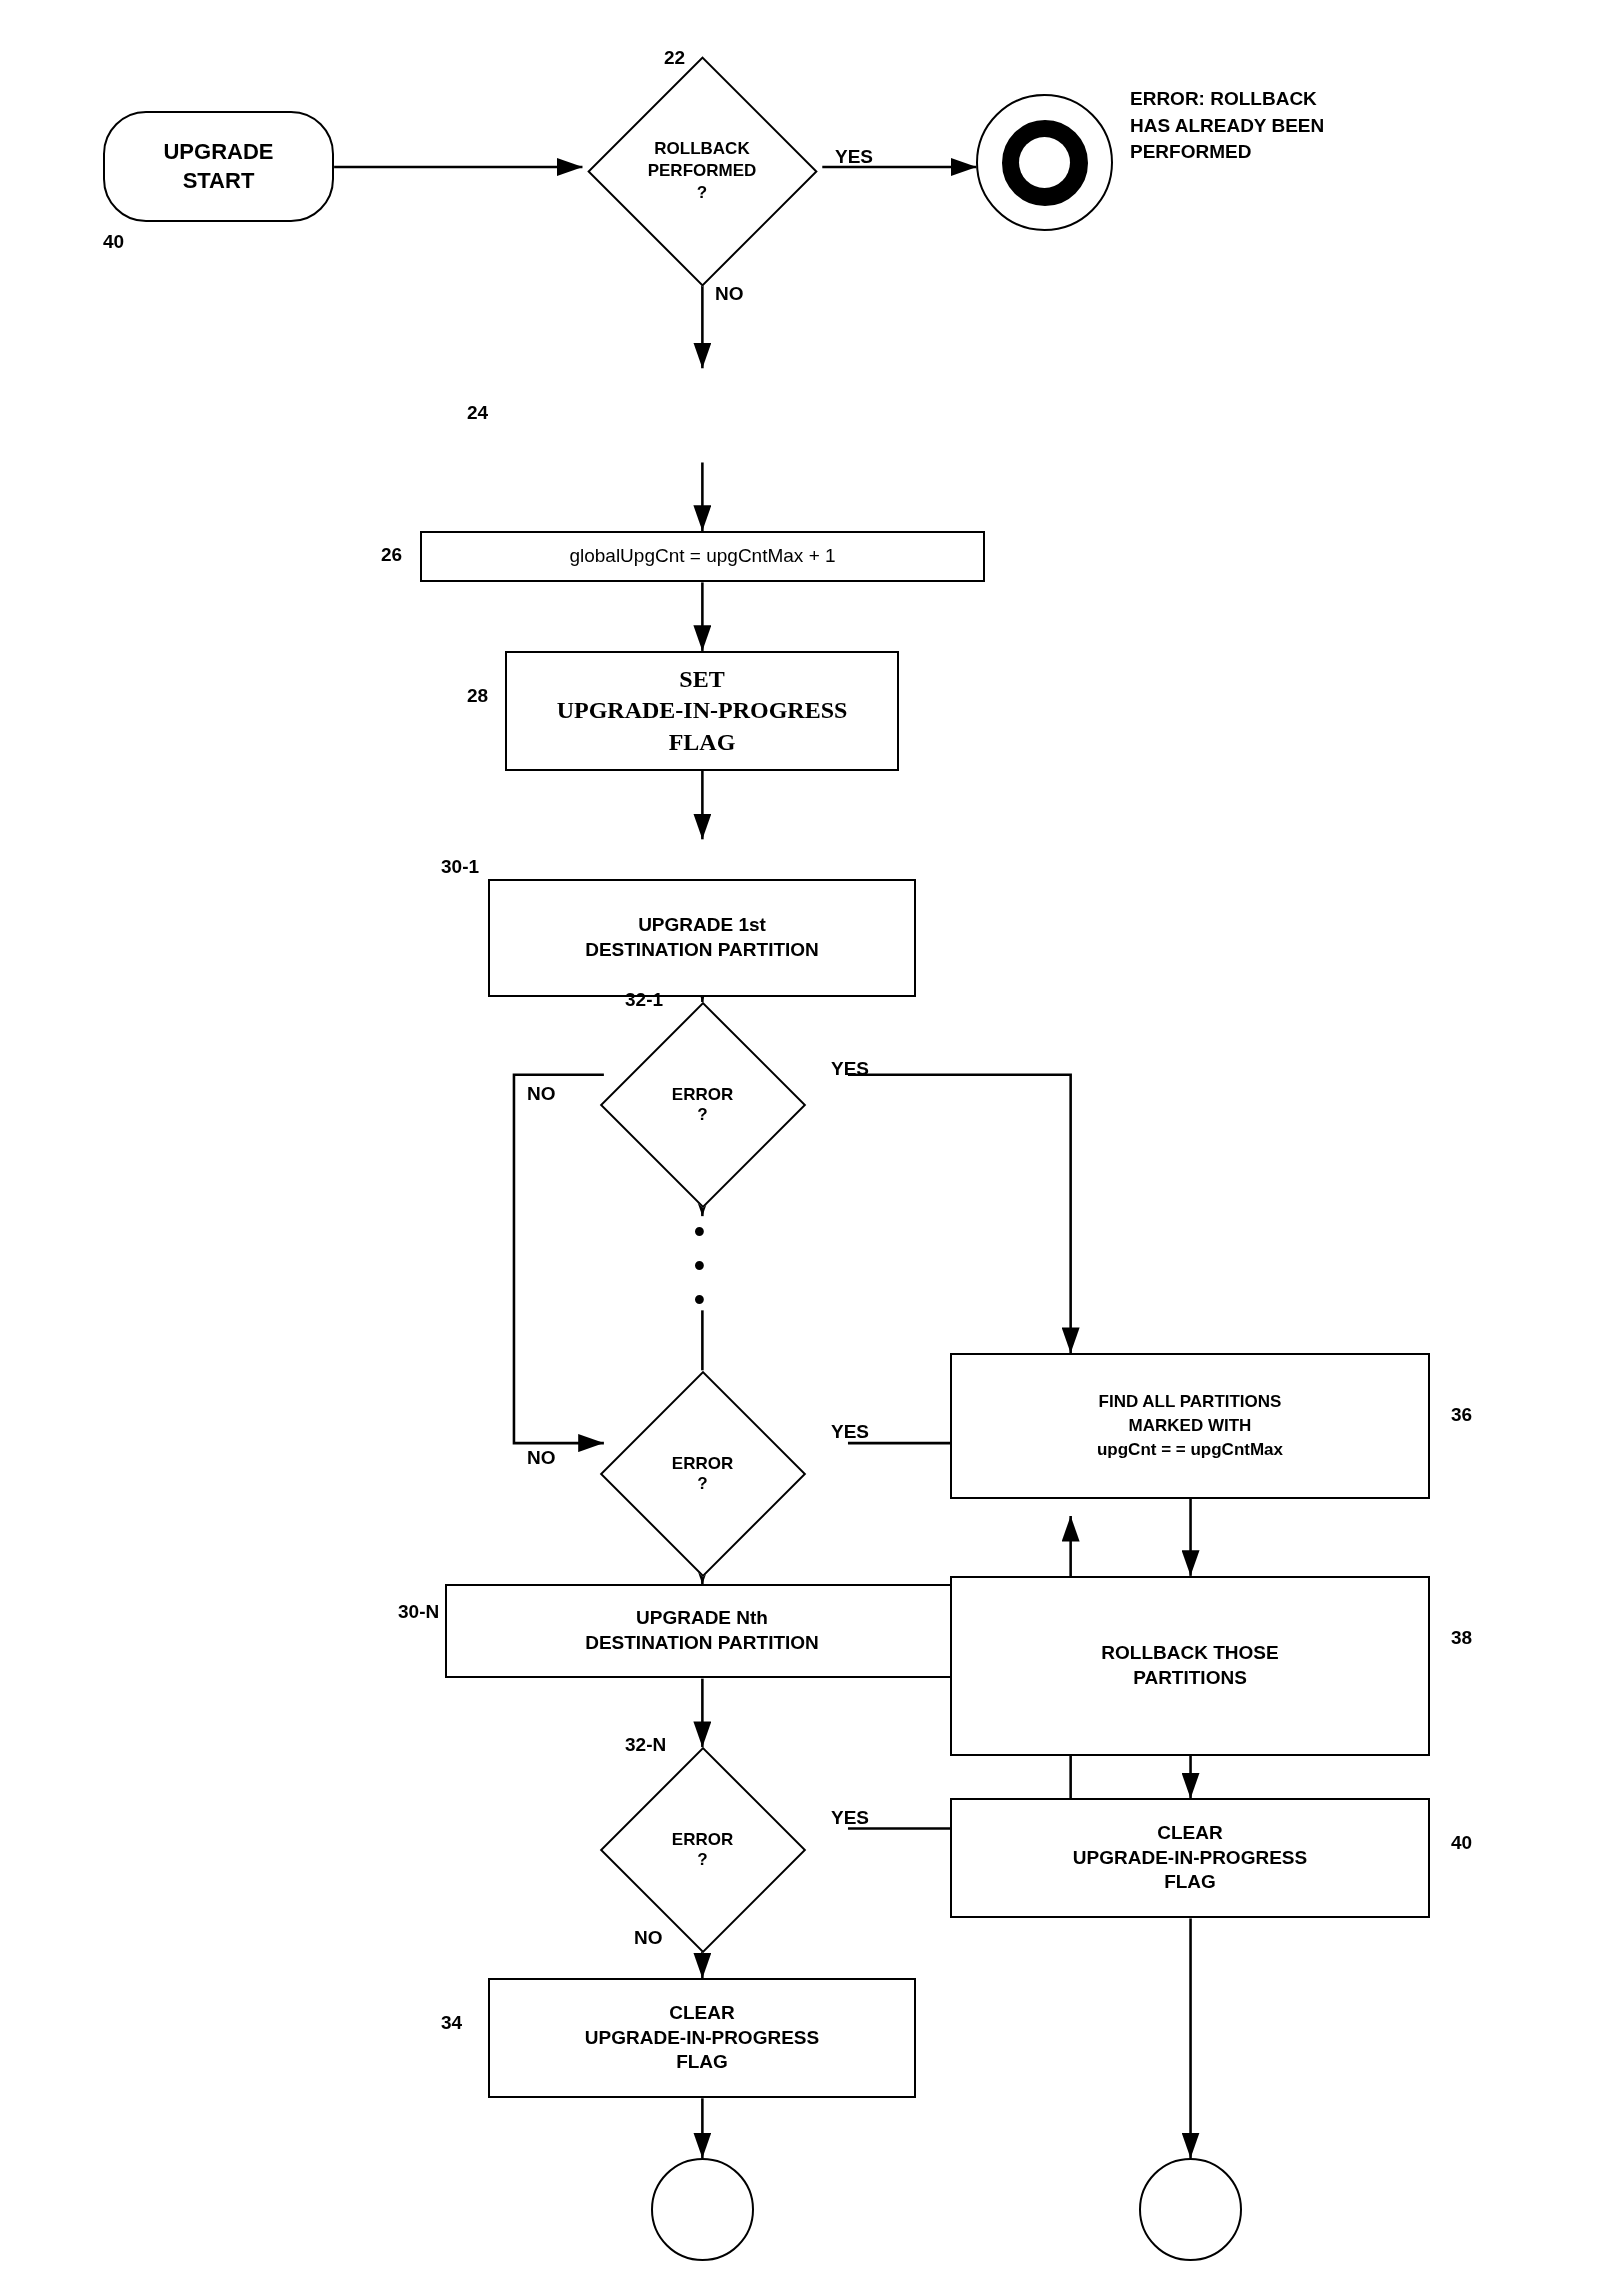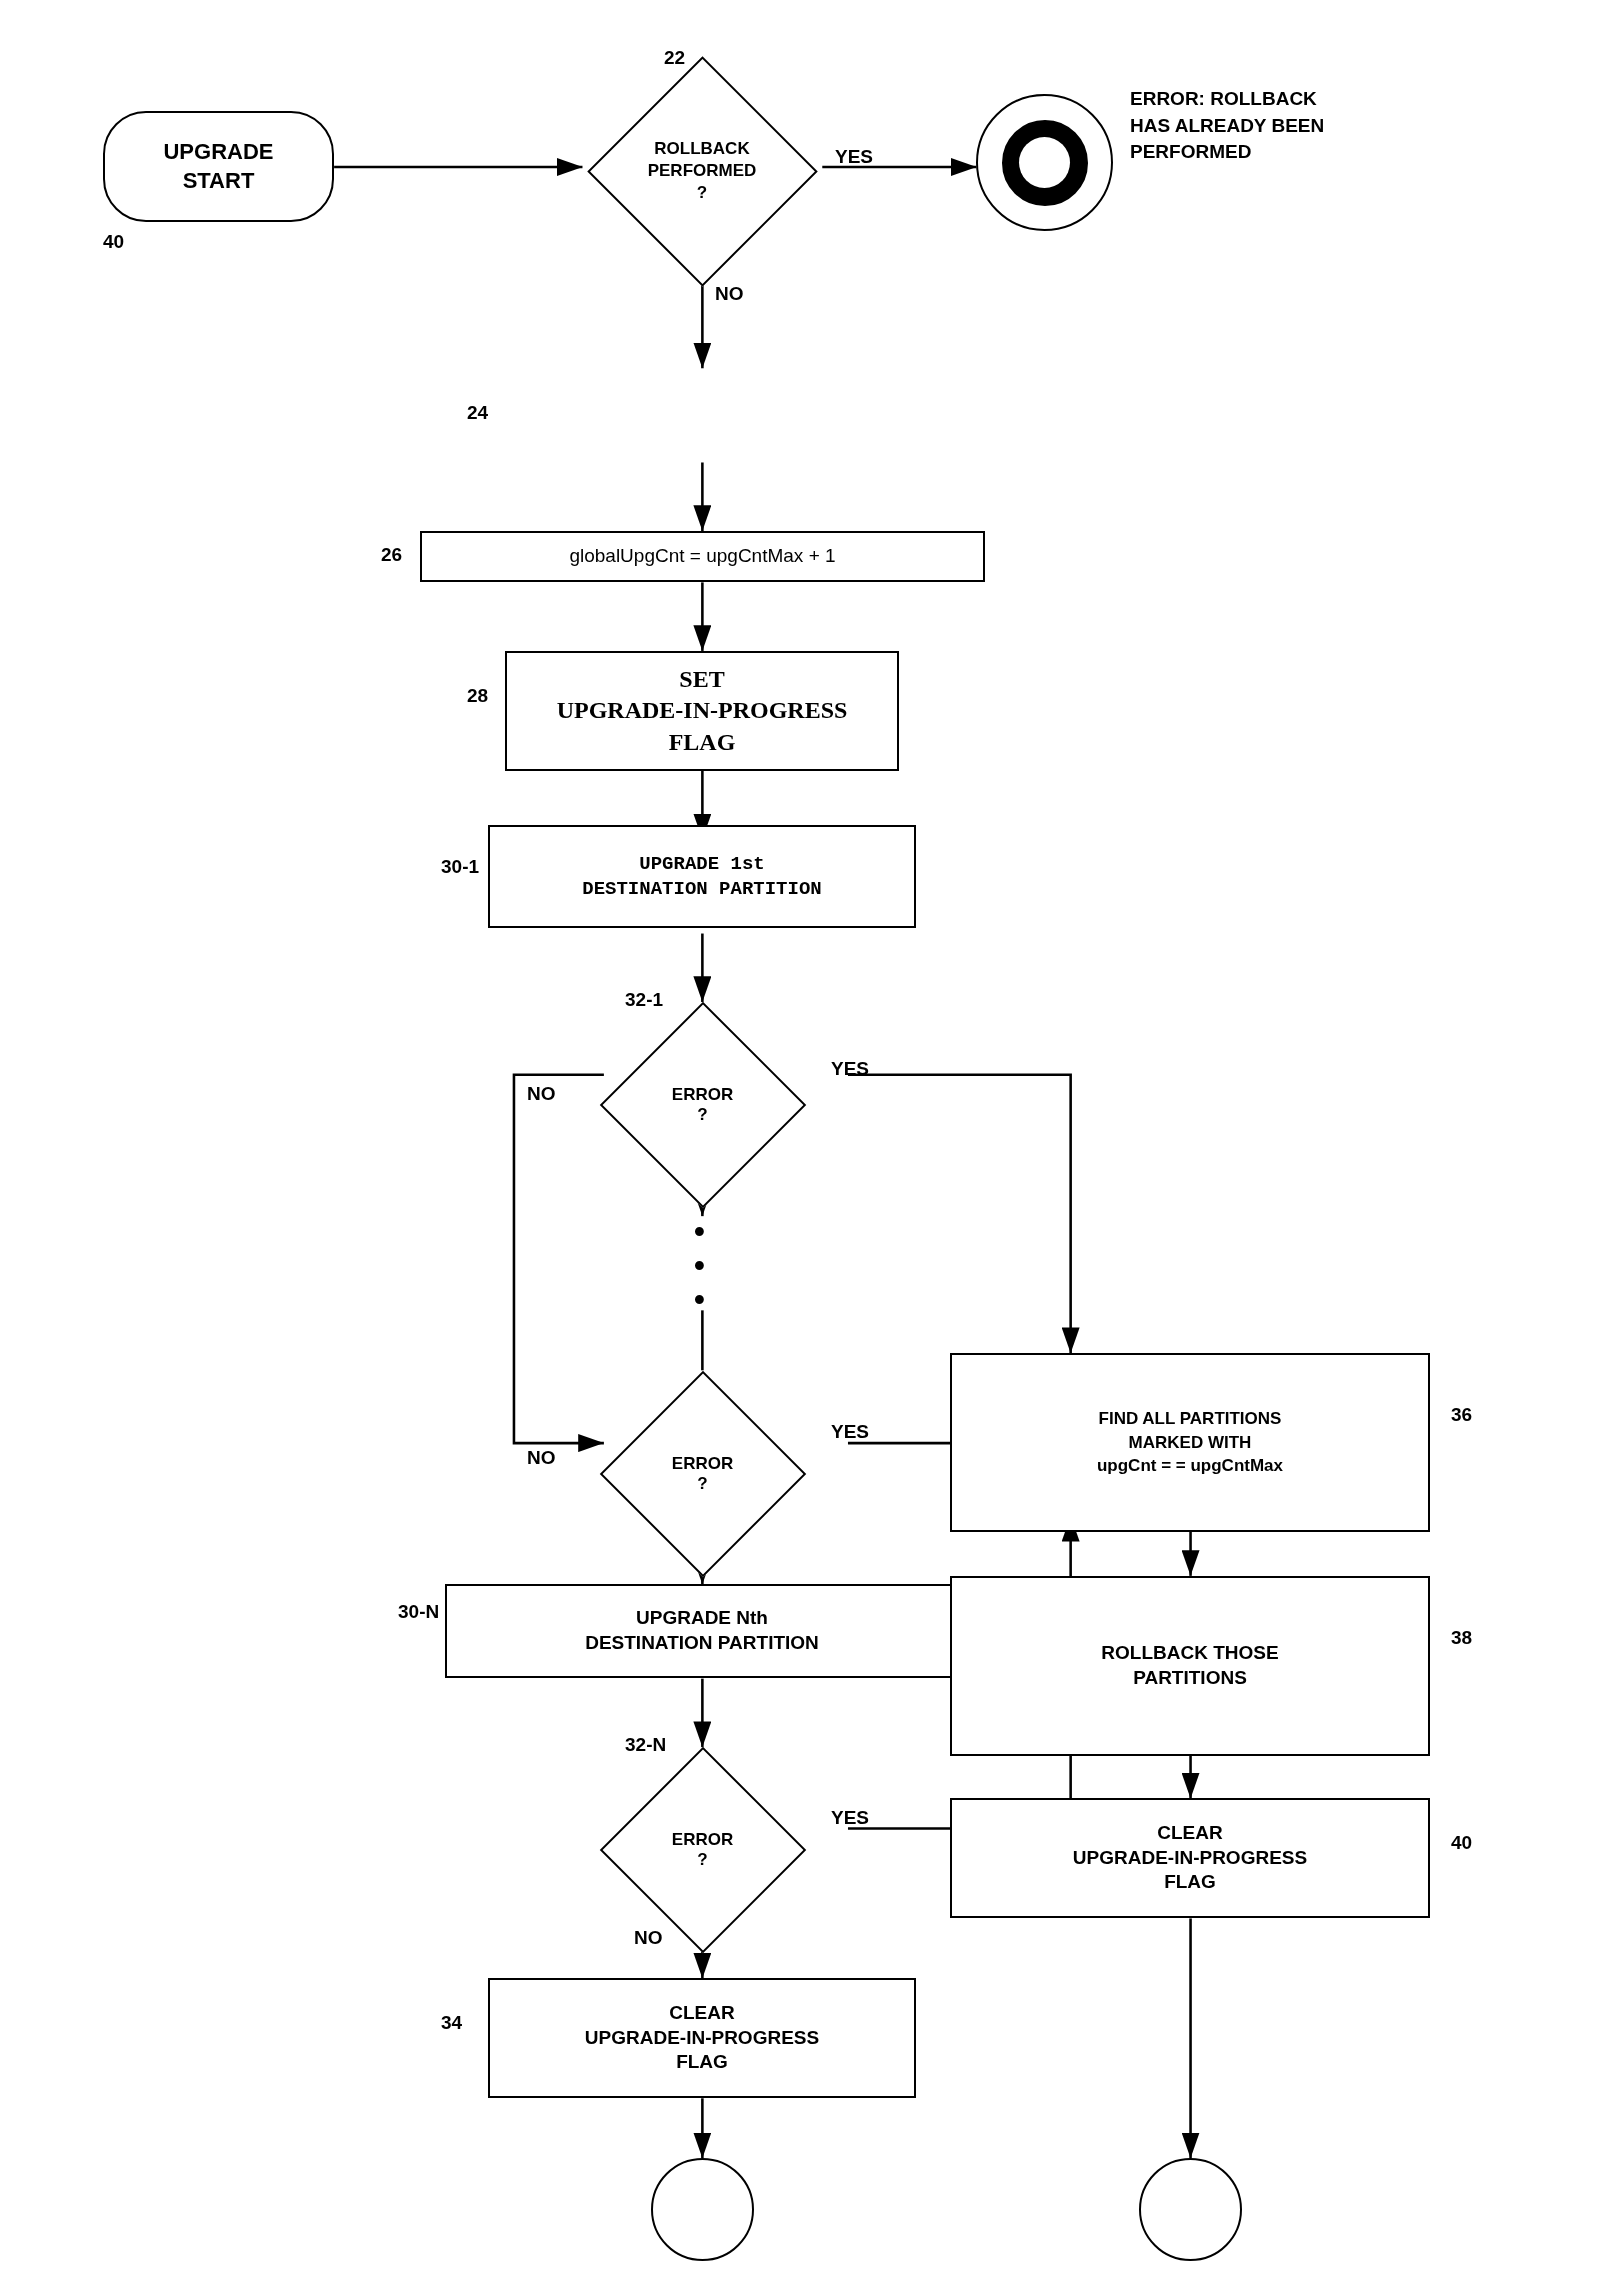--- a/index.html
+++ b/index.html
@@ -196,21 +196,21 @@
   <span class="ref-label" style="left:381px; top:544px; font-size:19px;">26</span>
 
   <div class="shape rect" style="left:505px; top:651px; width:394px; height:120px;">
     <span class="node-text" style="white-space:pre-line; font-size:24px;font-family:Liberation Serif, serif;">SET
 UPGRADE-IN-PROGRESS
 FLAG</span>
   </div>
 
   <span class="ref-label" style="left:467px; top:685px; font-size:19px;">28</span>
 
-  <div class="shape rect" style="left:488px; top:825px; width:428px; height:103px;font-family:Liberation Mono, monospace;">
+  <div class="shape rect" style="left:488px; top:879px; width:428px; height:118px;">
     <span class="node-text" style="white-space:pre-line; font-size:19px;">UPGRADE 1st
 DESTINATION PARTITION</span>
   </div>
 
   <span class="ref-label" style="left:441px; top:856px; font-size:19px;">30-1</span>
 
   <div class="diamond-wrap" style="left:591px; top:993px; width:223px; height:223px;">
     <div class="diamond" style="width:146px; height:146px;"></div>
     <div class="diamond-text" style="font-size:17px; font-weight:bold; width:103px;">
       <span style="white-space:pre-line;">ERROR
@@ -254,21 +254,21 @@
 ?</span>
     </div>
   </div>
 
   <span class="ref-label" style="left:625px; top:1734px; font-size:19px;">32-N</span>
 
   <span class="arrow-label" style="left:831px; top:1807px; font-size:19px; font-weight:bold;">YES</span>
 
   <span class="arrow-label" style="left:634px; top:1927px; font-size:19px; font-weight:bold;">NO</span>
 
-  <div class="shape rect" style="left:950px; top:1353px; width:480px; height:179px;">
+  <div class="shape rect" style="left:950px; top:1353px; width:480px; height:146px;">
     <span class="node-text" style="white-space:pre-line; font-size:17px; line-height:1.4;">FIND ALL PARTITIONS
 MARKED WITH
 upgCnt = = upgCntMax</span>
   </div>
 
   <span class="ref-label" style="left:1451px; top:1404px; font-size:19px;">36</span>
 
   <div class="shape rect" style="left:950px; top:1576px; width:480px; height:180px;">
     <span class="node-text" style="white-space:pre-line; font-size:19px;">ROLLBACK THOSE
 PARTITIONS</span>

